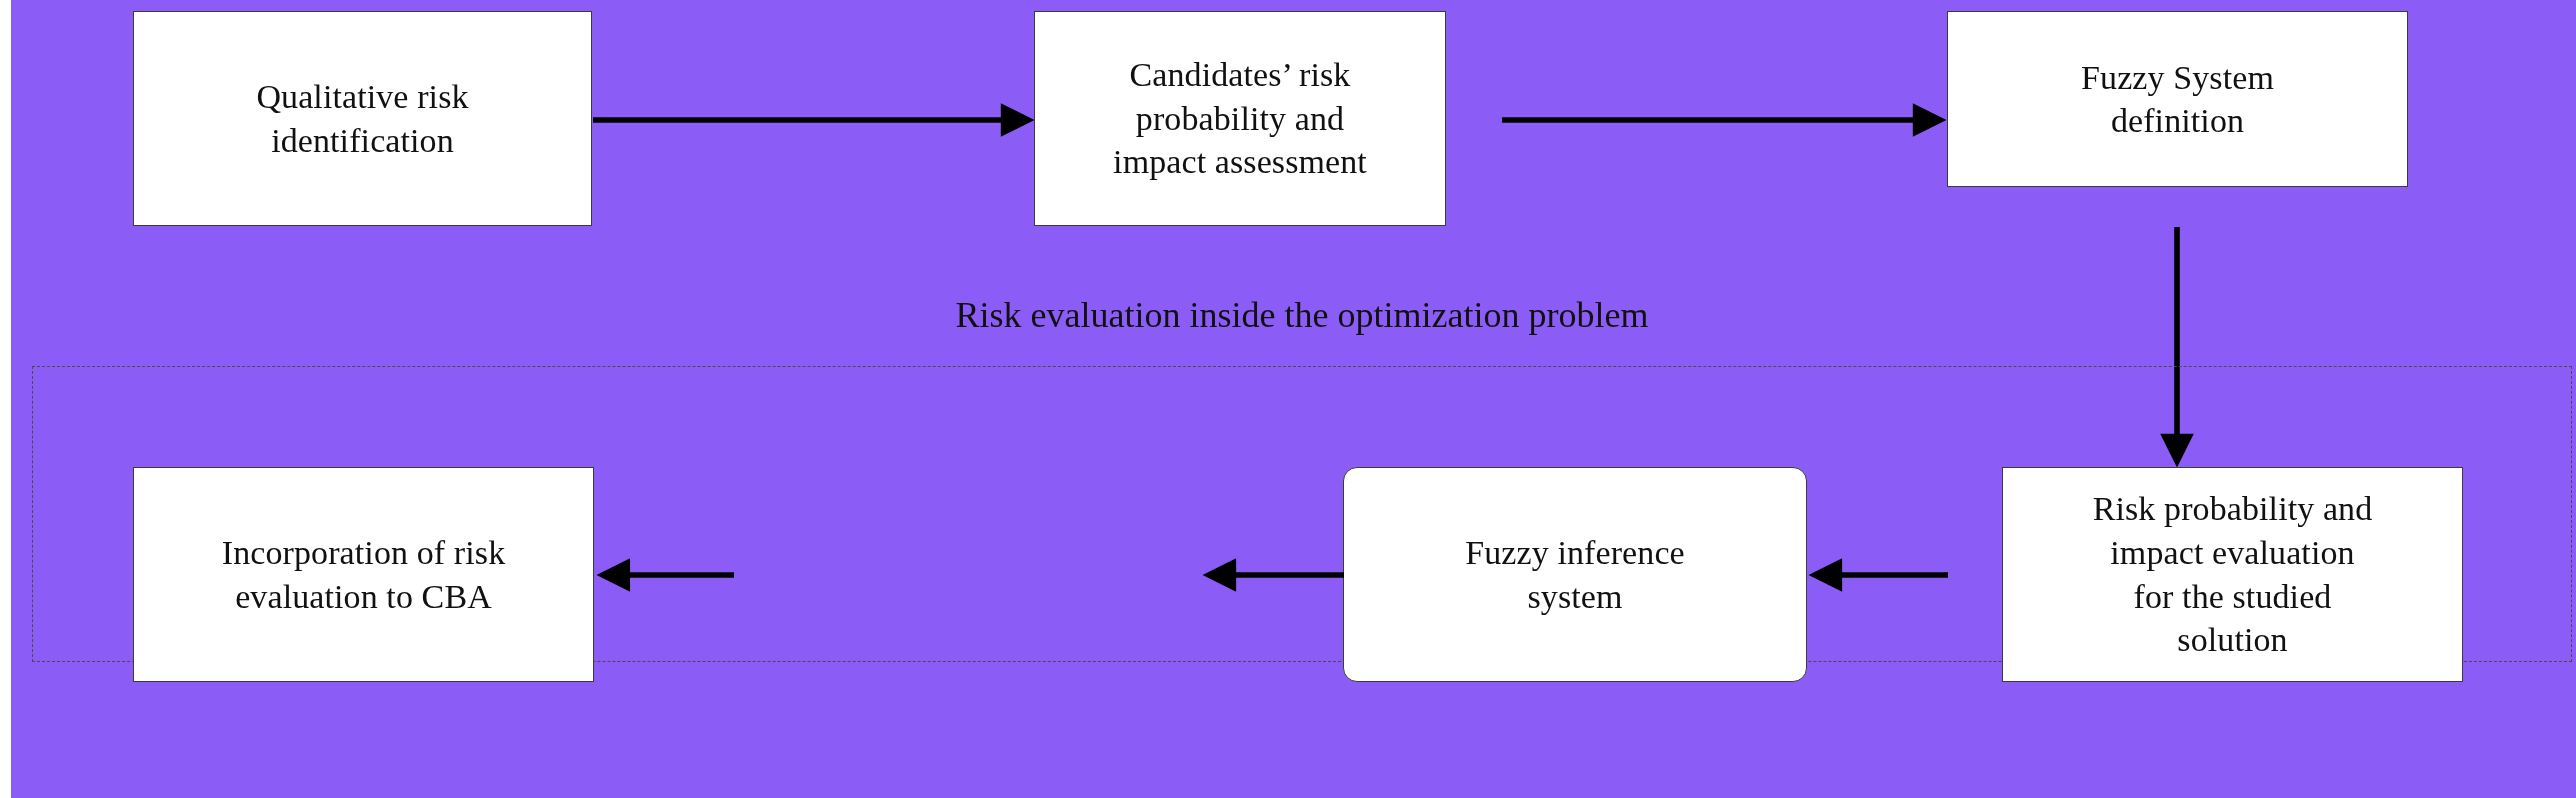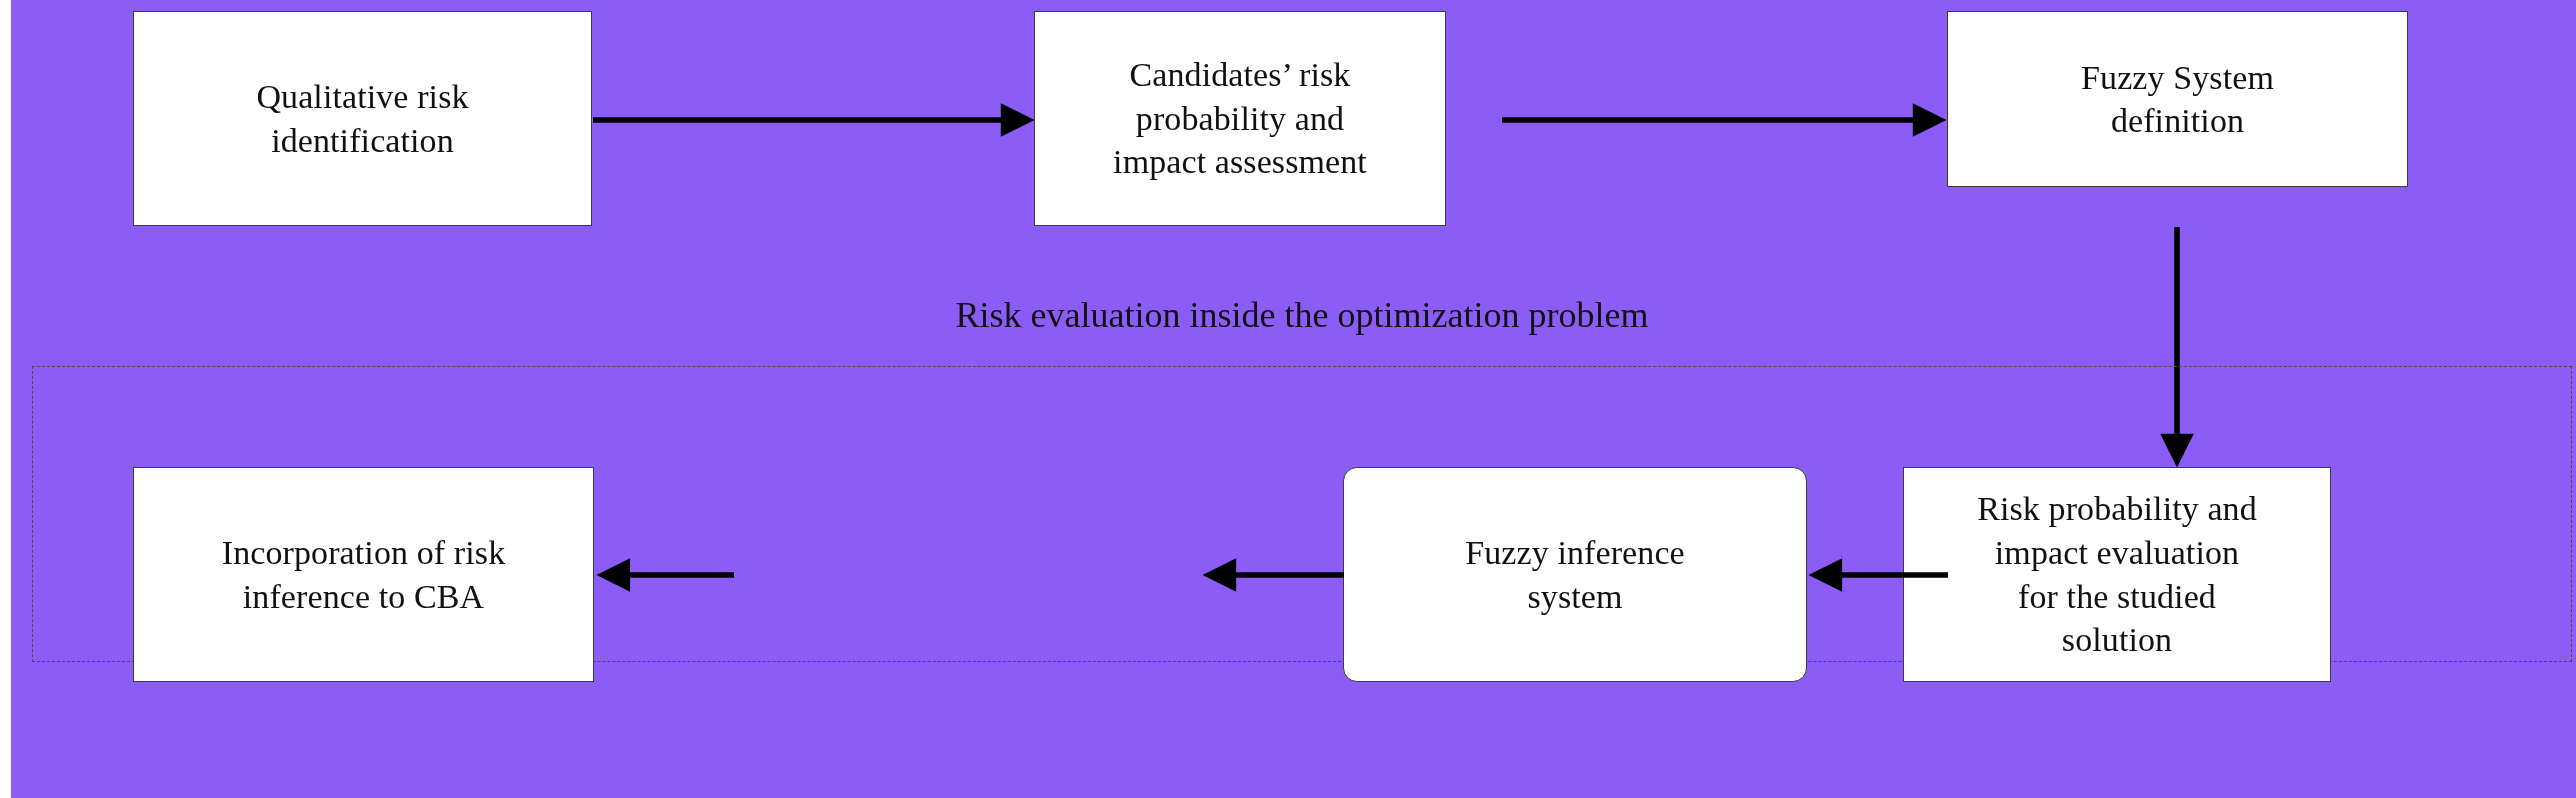--- a/index.html
+++ b/index.html
@@ -107,30 +107,30 @@
       <polygon points="32,386 5,332 59,332" fill="#000000"></polygon>
     </svg>
   </div>
 
   <div class="group-caption" style="left:21px; top:296px; width:2540px;">Risk evaluation inside the optimization problem</div>
 
   <div class="group-region" style="left:21px; top:366px; width:2540px; height:296px;"></div>
 
   <div class="node" style="left:122px; top:467px; width:461px; height:215px;">
     <span class="node-label">Incorporation of risk
-inference to CBA</span>
+evaluation to CBA</span>
   </div>
 
 
   <div class="node" style="left:1332px; top:467px; width:464px; height:215px;border-radius:14px;">
     <span class="node-label">Fuzzy inference
 system</span>
   </div>
 
-  <div class="node" style="left:1892px; top:467px; width:428px; height:215px;">
+  <div class="node" style="left:1991px; top:467px; width:461px; height:215px;">
     <span class="node-label">Risk probability and
 impact evaluation
 for the studied
 solution</span>
   </div>
 
   <div class="conn" style="left:1795px; top:555px; width:142px; height:40px;">
     <svg width="142" height="40" viewBox="0 0 228 64">
       <line x1="228" y1="32" x2="50" y2="32" stroke="#000000" stroke-width="9"></line>
       <polygon points="4,32 58,5 58,59" fill="#000000"></polygon>

